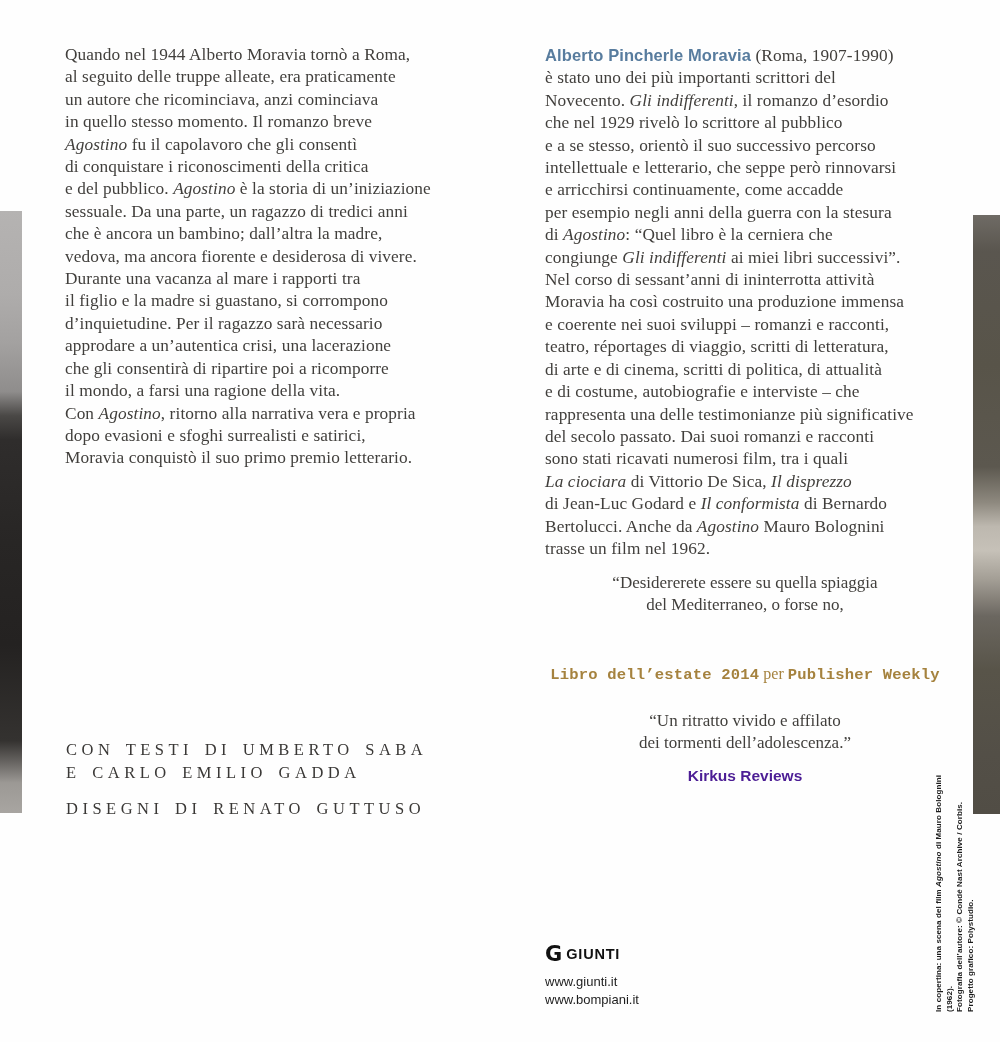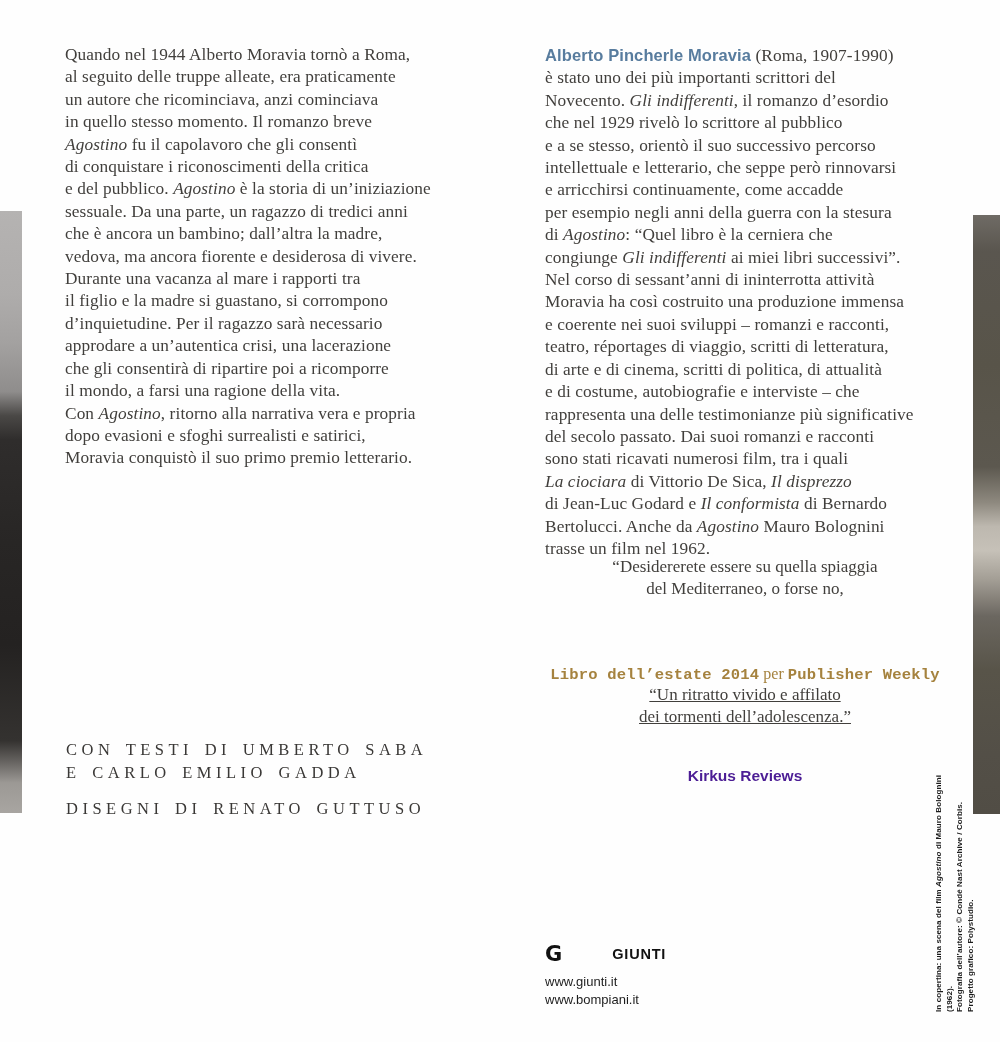--- a/index.html
+++ b/index.html
@@ -46,22 +46,22 @@
     letter-spacing: 4.5px; word-spacing: 3px;
     color: #3a3836;
   }
   .credits-1 { top: 738px; }
   .credits-2 { top: 797px; }
 
   .quote {
     position: absolute; left: 545px; width: 400px;
     text-align: center; font-size: 17px; line-height: 21.8px;
   }
-  .quote-1 { top: 556px; }
-  .quote-2 { top: 684px; text-decoration: underline; }
+  .quote-1 { top: 572px; }
+  .quote-2 { top: 710px; }
 
   .attribution {
     position: absolute; left: 545px; width: 400px;
     text-align: center; font-size: 16px;
   }
   .attribution-1 { top: 665px; }
   .attribution-1 .sans { font-size: 15.5px; letter-spacing: 0.2px; font-family: Liberation Mono, monospace; }
   .attribution-2 {
     top: 767px;
     font-family: "Liberation Sans", sans-serif;
@@ -69,21 +69,21 @@
   }
 
   .publisher { position: absolute; left: 545px; top: 944px; color: #1d1d1d; }
   .logo-row { display: flex; align-items: center; gap: 4px; }
   .logo-g {
     font-family: "DejaVu Sans", sans-serif; font-weight: 900;
     font-size: 21px; line-height: 20px; color: #111;
   }
   .logo-text {
     font-family: "Liberation Sans", sans-serif; font-weight: bold;
-    font-size: 14.5px; letter-spacing: 0.8px; color: #111; margin-left: 46px;
+    font-size: 14.5px; letter-spacing: 0.8px; color: #111;
   }
   .websites {
     margin-top: 9px;
     font-family: "Liberation Sans", sans-serif; font-weight: normal;
     font-size: 13px; line-height: 17.5px; color: #1d1d1d;
   }
 
   .vertical-credits {
     position: absolute; left: 934px; top: 1012px; width: 250px;
     transform: rotate(-90deg); transform-origin: 0 0;

